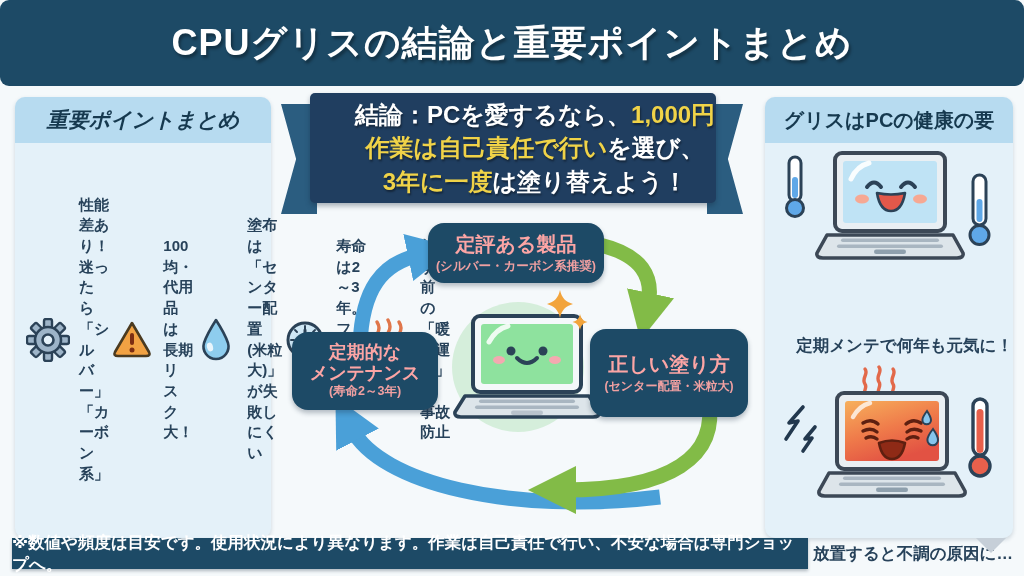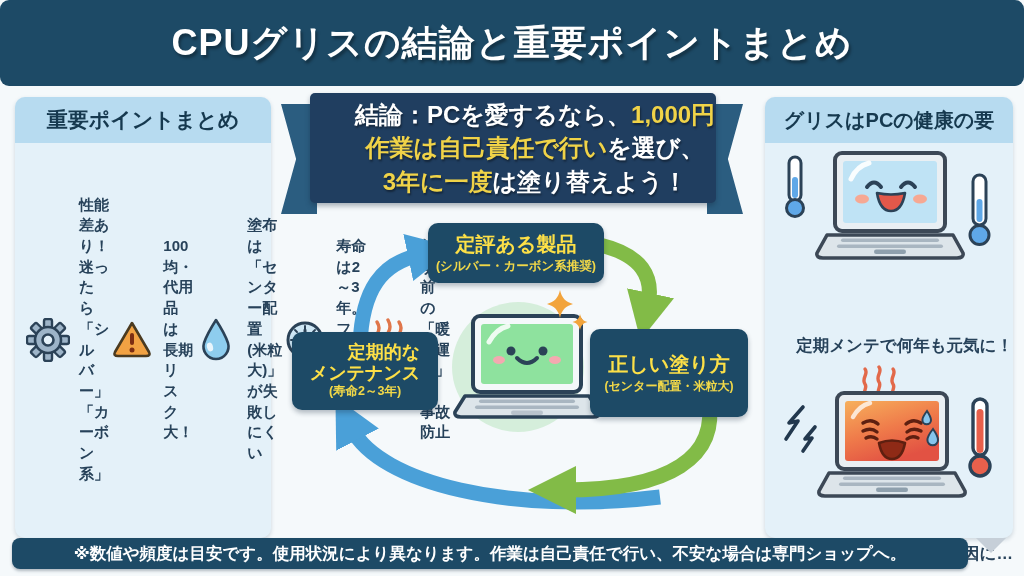--- a/index.html
+++ b/index.html
@@ -7,34 +7,34 @@
   body { font-family:"Liberation Sans","DejaVu Sans",sans-serif; background:#f5f9fb; }
   .stage { position:relative; width:1024px; height:576px; overflow:hidden; background:#f5f9fb; }
   .abs { position:absolute; }
   .prewrap { white-space:pre-line; }
 
   
   .header-bar { left:0; top:0; width:1024px; height:86px; background:#1d4a66;
     display:flex; align-items:center; justify-content:center;border-radius:9px; }
   .page-title { color:#ffffff; font-size:36px; font-weight:800; letter-spacing:1px;
     text-shadow:2px 3px 3px rgba(0,0,0,.35); }
-  .footer-bar { left:12px; top:538px; width:956px; height:31px; background:#1d4a66;
-    border-radius:8px; display:flex; align-items:center; justify-content:center;
+  .footer-bar { left:12px; top:538px; width:796px; height:31px; background:#1d4a66;
+    border-radius:0; display:flex; align-items:center; justify-content:center;
     box-shadow:0 2px 3px rgba(20,40,60,.3); }
   .footer-text { color:#ffffff; font-size:16.5px; font-weight:700; }
   .footer-notch { left:976px; top:538px; width:30px; height:15px; background:#c6cfd8;
     clip-path:polygon(0 0,100% 0,50% 100%); }
 
   
   .panel { background:#e4f1f9; border-radius:10px; box-shadow:0 2px 4px rgba(30,60,90,.18); }
   .panel-head { height:46px; background:#b7dbf0; border-radius:10px 10px 0 0;
     display:flex; align-items:center; justify-content:center; color:#16394f; font-weight:800; }
   .left-panel  { left:15px;  top:97px; width:256px; height:441px; }
   .right-panel { left:765px; top:97px; width:248px; height:441px; }
-  .left-panel .panel-head { font-size:21px; }
+  .left-panel .panel-head { font-size:21px;font-style:italic; }
   .right-panel .panel-head { font-size:20px; }
   .kp-list { display:flex; flex-direction:row; justify-content:space-evenly;
     height:395px; padding:4px 8px 6px 10px; }
   .kp-item { display:flex; align-items:center; gap:8px; }
   .kp-icon { flex:0 0 46px; display:flex; justify-content:center; }
   .kp-text { color:#27425a; font-size:15px; font-weight:700; line-height:1.38; }
 
   .rp-body { position:relative; height:395px; }
   .rp-illu { position:absolute; left:50%; transform:translateX(-50%); }
   .rp-caption { position:absolute; width:100%; text-align:right; color:#27425a;
@@ -46,32 +46,32 @@
   .tail-right { left:707px; clip-path:polygon(0 0,100% 0,58% 50%,100% 100%,0 100%); }
   .banner-box { left:310px; top:93px; width:406px; height:110px; background:#203e60;
     border-radius:5px; display:flex; flex-direction:column; align-items:center;
     justify-content:center; box-shadow:0 3px 5px rgba(20,40,60,.35); z-index:3;padding-left:44px; }
   .banner-line { font-size:24px; font-weight:800; line-height:1.38; color:#ffffff;
     text-shadow:1px 2px 2px rgba(0,0,0,.4); white-space:nowrap; }
   .hl { color:#f0d348; }
 
   
   .cycle-svg { left:280px; top:205px; z-index:1; }
-  .node { background:#1d4a66; border-radius:10px; color:#fde047; text-align:center;
+  .node { background:#1d4a66; border-radius:16px; color:#fca5a5; text-align:center;
     display:flex; flex-direction:column; align-items:center; justify-content:center;
     box-shadow:0 3px 5px rgba(20,40,60,.3); z-index:2; }
   .node-title { font-weight:800; }
   .node-sub { font-weight:700; opacity:.95; }
   .node-top   { left:428px; top:223px; width:176px; height:60px; }
   .node-top .node-title { font-size:20px; }
   .node-top .node-sub { font-size:12.5px; }
   .node-right { left:590px; top:329px; width:158px; height:88px; }
   .node-right .node-title { font-size:20px; }
   .node-right .node-sub { font-size:12px; }
-  .node-left  { left:292px; top:332px; width:146px; height:78px;text-align:right; }
+  .node-left  { left:292px; top:332px; width:146px; height:78px; }
   .node-left .node-title { font-size:18px; line-height:1.15; }
   .node-left .node-sub { font-size:12.5px; }
   .center-circle { left:452px; top:302px; width:132px; height:130px; border-radius:50%;
     background:#d5eedb; z-index:0; }
   .center-laptop { left:448px; top:314px; z-index:2; }
   .sparkles { left:546px; top:290px; z-index:2; }
 </style>
 </head>
 <body>
 

